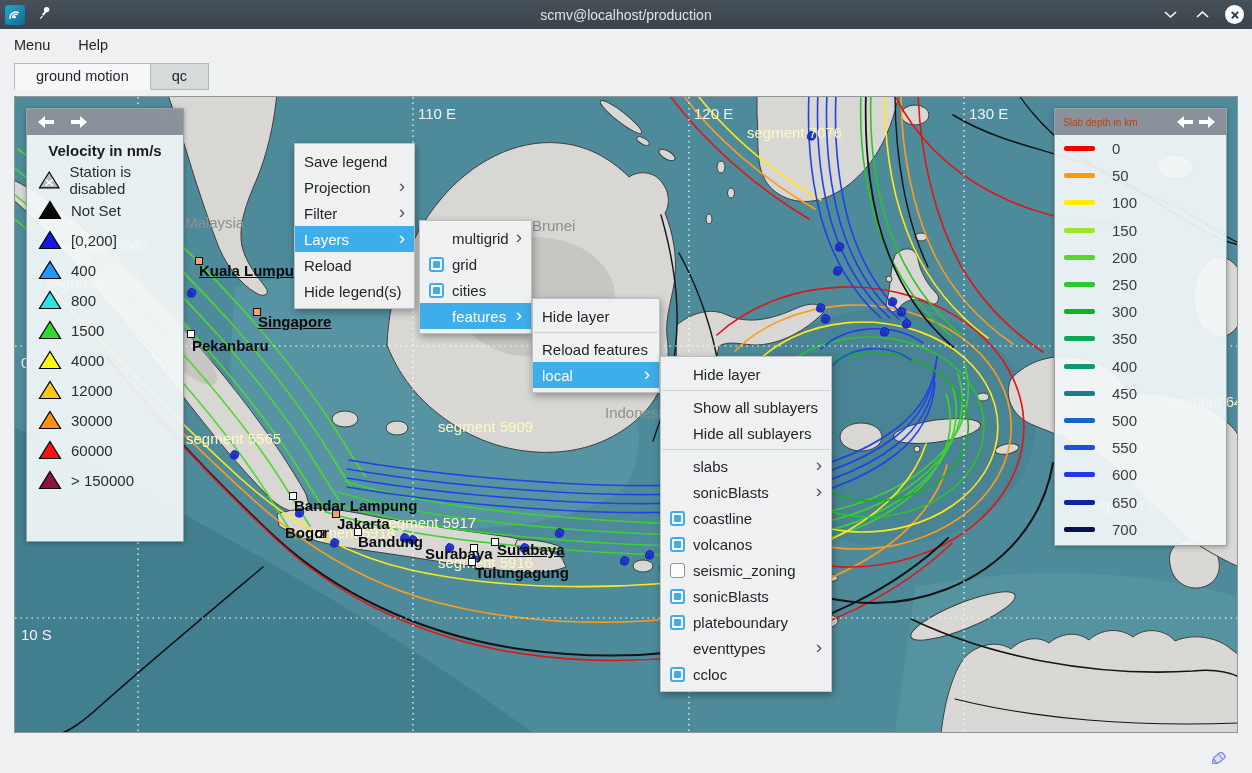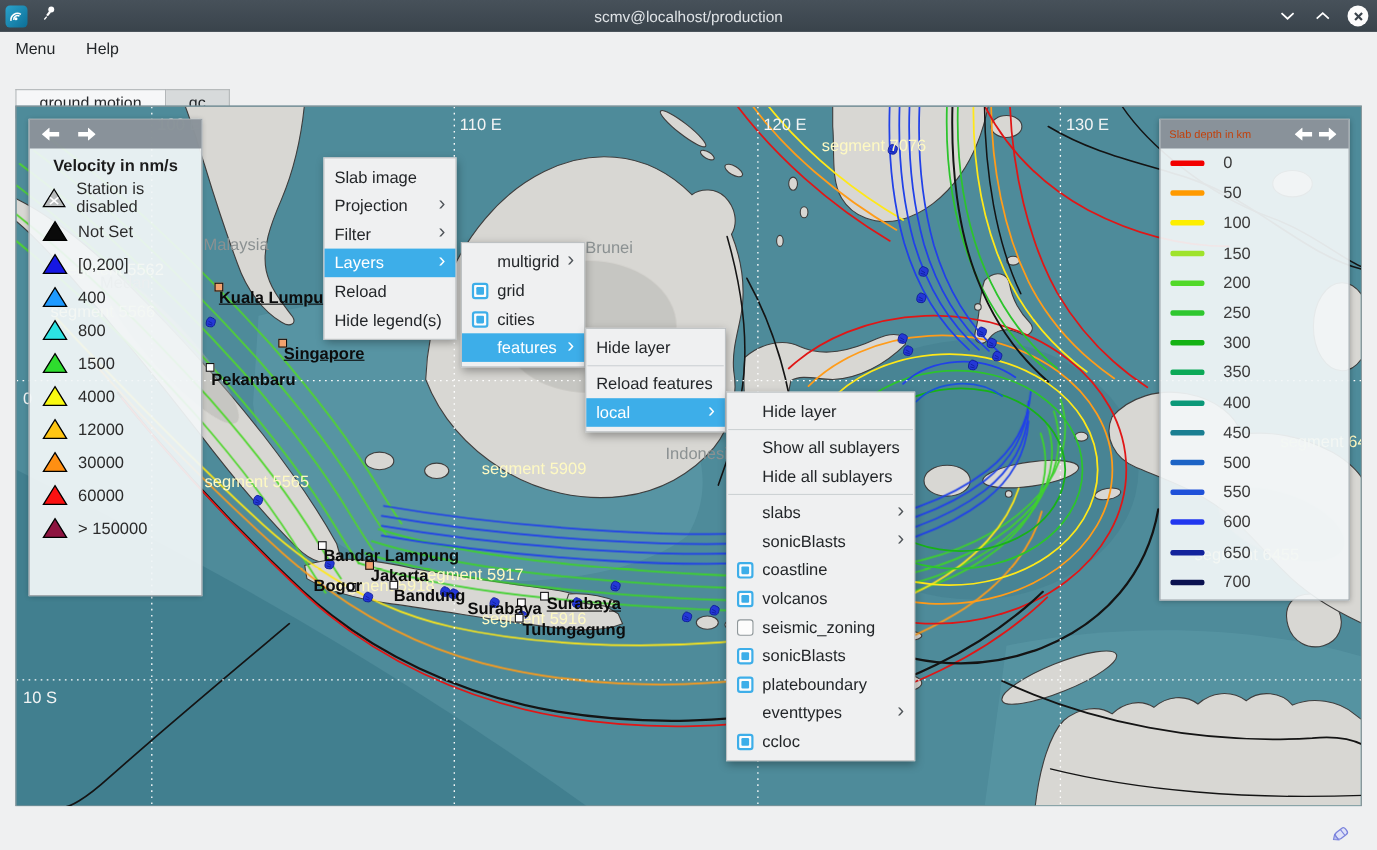--- a/index.html
+++ b/index.html
@@ -17,21 +17,21 @@
   .win-btns { position:absolute; right:8px; top:0; height:29px; display:flex; align-items:center; gap:14px; }
   .win-btn { width:18px; height:18px; display:flex; align-items:center; justify-content:center; }
   .close-btn { width:19px; height:19px; border-radius:50%; background:#fcfcfc; position:relative; }
   .close-btn::before,.close-btn::after { content:""; position:absolute; left:50%; top:50%; width:9px; height:1.8px; background:#3a434b; }
   .close-btn::before { transform:translate(-50%,-50%) rotate(45deg); }
   .close-btn::after  { transform:translate(-50%,-50%) rotate(-45deg); }
 
   
   .menubar { position:absolute; left:0; top:29px; width:1106px; height:31px; display:flex; align-items:center; color:#232629; font-size:14.5px; }
   .menubar .mb-item { padding:4px 14px; cursor:default; }
-  .tabbar { position:absolute; left:14px; top:81px; height:27px; display:flex;text-align:right; }
+  .tabbar { position:absolute; left:14px; top:63px; height:27px; display:flex;text-align:right; }
   .tab { height:27px; line-height:25px; padding:0 21px; font-size:14.5px; color:#232629;
     border:1px solid #b3b7b9; background:#d7dadb; }
   .tab.active { background:#f6f7f8; border-bottom-color:#f6f7f8; }
   .tab + .tab { border-left:none; }
 
   
   .map-area { position:absolute; left:14px; top:96px; width:1224px; height:637px;
     border:1px solid #8f9699; overflow:hidden; background:#4e8b9a; }
   .map-area svg.art { position:absolute; left:0; top:0; }
   .map-labels { position:absolute; left:0; top:0; width:100%; height:100%; pointer-events:none; }
@@ -519,21 +519,21 @@
 
   <div class="srow">
     <span class="swatch" style="background: rgb(10, 17, 80);"></span>
     <span class="slabel">700</span>
   </div>
 </div>
     </div>
 
     <div class="menu menu-context">
         <div class="mi">
-          <span class="mlbl">Slab image</span>
+          <span class="mlbl">Save legend</span>
         </div>
         <div class="mi">
           <span class="mlbl">Projection</span>
           <span class="marr">›</span>
         </div>
         <div class="mi">
           <span class="mlbl">Filter</span>
           <span class="marr">›</span>
         </div>
         <div class="mi hl">

